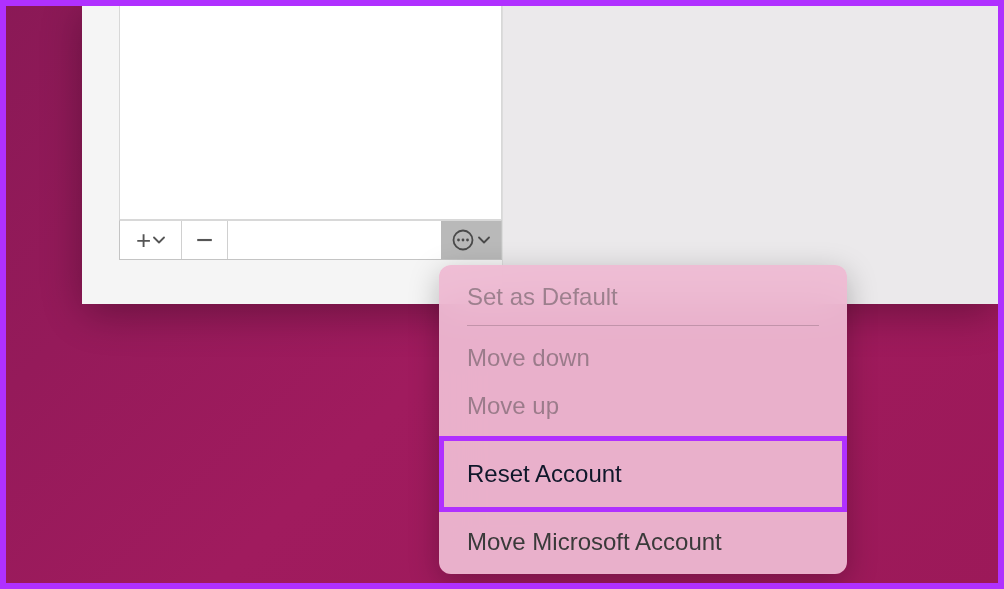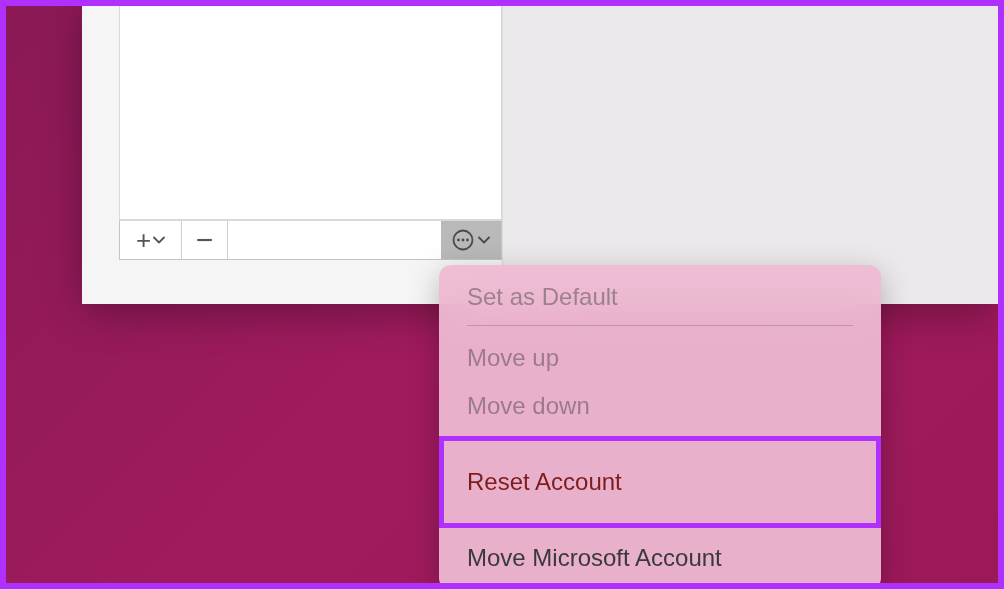--- a/index.html
+++ b/index.html
@@ -95,21 +95,21 @@
     }
     .right-panel {
       flex: 1;
       background: #ebe9eb;
       border-left: 1px solid #dcdcdc;
     }
     .dropdown-menu {
       position: absolute;
       top: 259px;
       left: 433px;
-      width: 442px;
+      width: 408px;
       background: rgba(238, 186, 210, 0.94);
       backdrop-filter: blur(20px);
       border-radius: 12px;
       box-shadow: 0 8px 30px rgba(0,0,0,0.25);
       padding: 8px 0;
     }
     .menu-item {
       padding: 10px 28px;
       font-size: 24px;
       color: #3a3a3a;
@@ -119,23 +119,23 @@
       color: rgba(60, 60, 60, 0.45);
       cursor: default;
     }
     .menu-separator {
       height: 1px;
       background: rgba(120, 90, 105, 0.35);
       margin: 4px 28px 8px 28px;
     }
     .menu-item.highlighted {
       border: 5px solid #b030ff;
-      padding: 27px 23px;
+      padding: 19px 23px;
       margin: 6px 0;
-      color: #7f1d1d;
+      color: #0f172a;
     }
   </style>
 </head>
 <body>
 
 <div class="window">
   <div class="left-panel">
     <div class="panel-content"></div>
     <div class="panel-toolbar">
       <div class="toolbar-btn add">
@@ -160,17 +160,17 @@
         </svg>
       </div>
     </div>
   </div>
   <div class="right-panel"></div>
 </div>
 
 <div class="dropdown-menu">
   <div class="menu-item disabled">Set as Default</div>
   <div class="menu-separator"></div>
+  <div class="menu-item disabled">Move down</div>
   <div class="menu-item disabled">Move up</div>
-  <div class="menu-item disabled">Move down</div>
   <div class="menu-item highlighted">Reset Account</div>
   <div class="menu-item">Move Microsoft Account</div>
 </div>
 
 </body></html>

